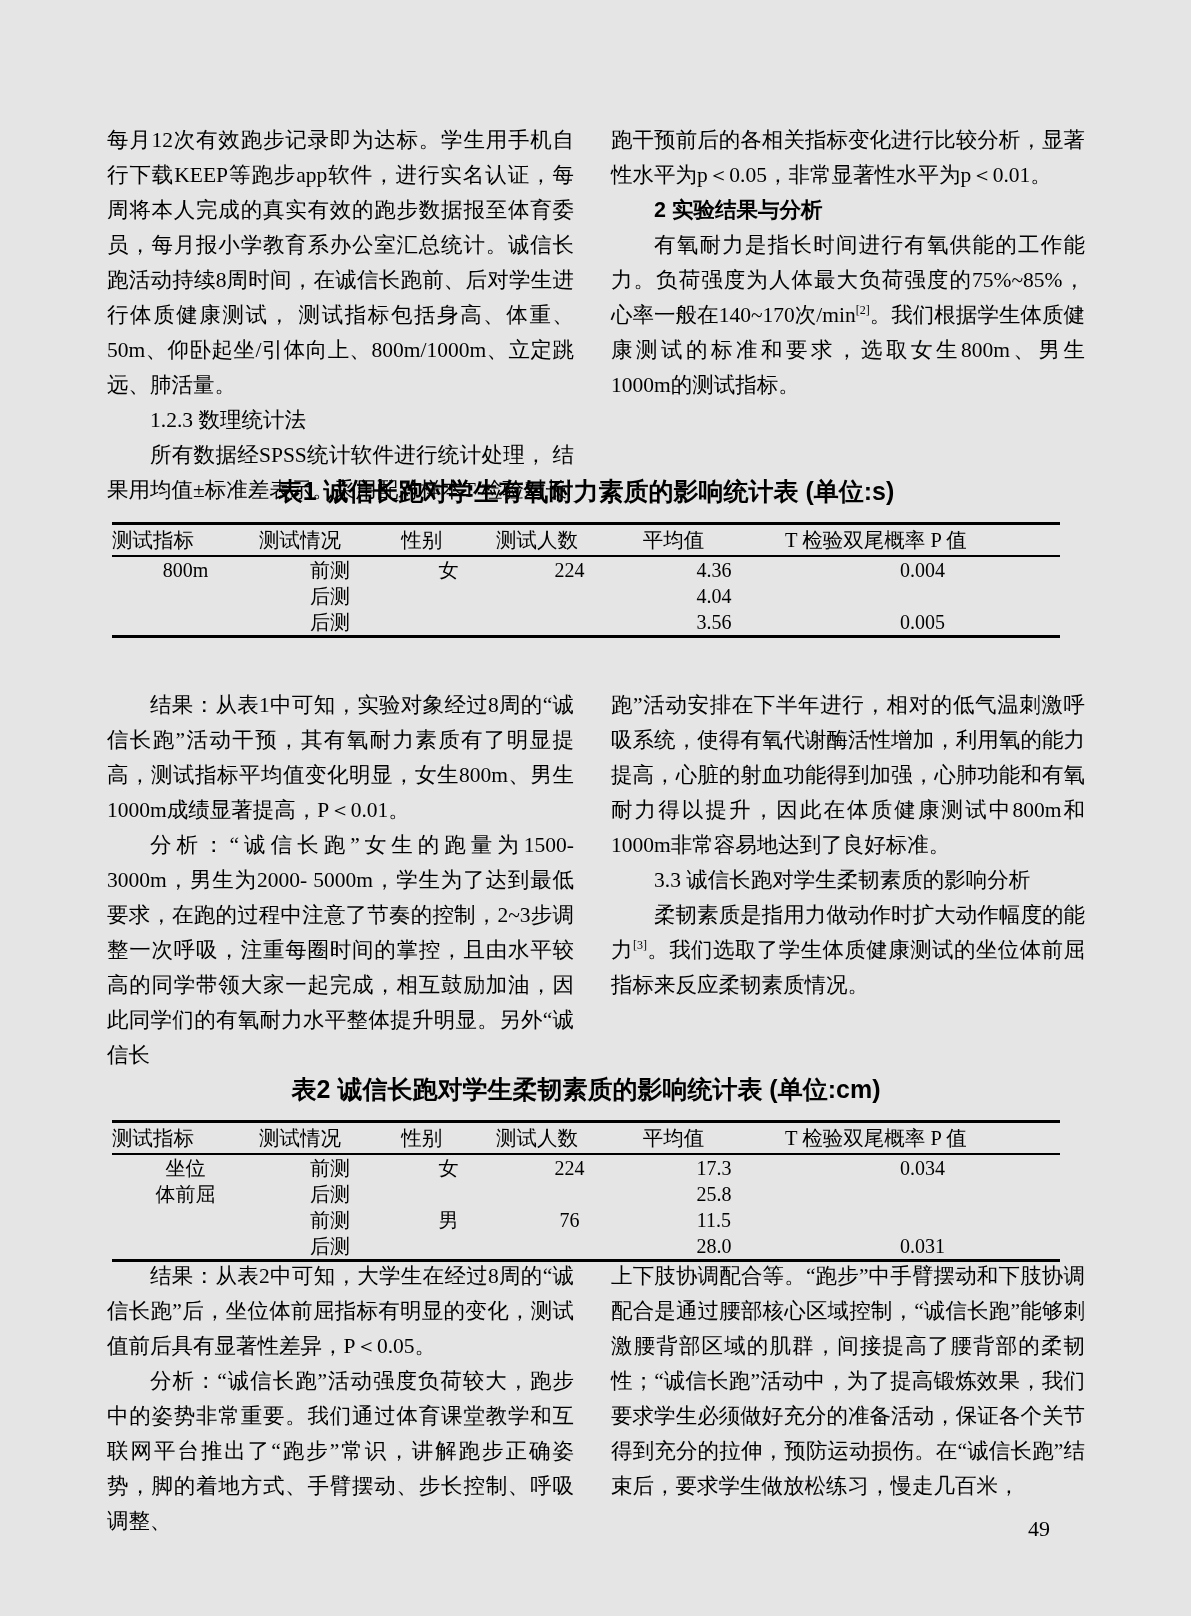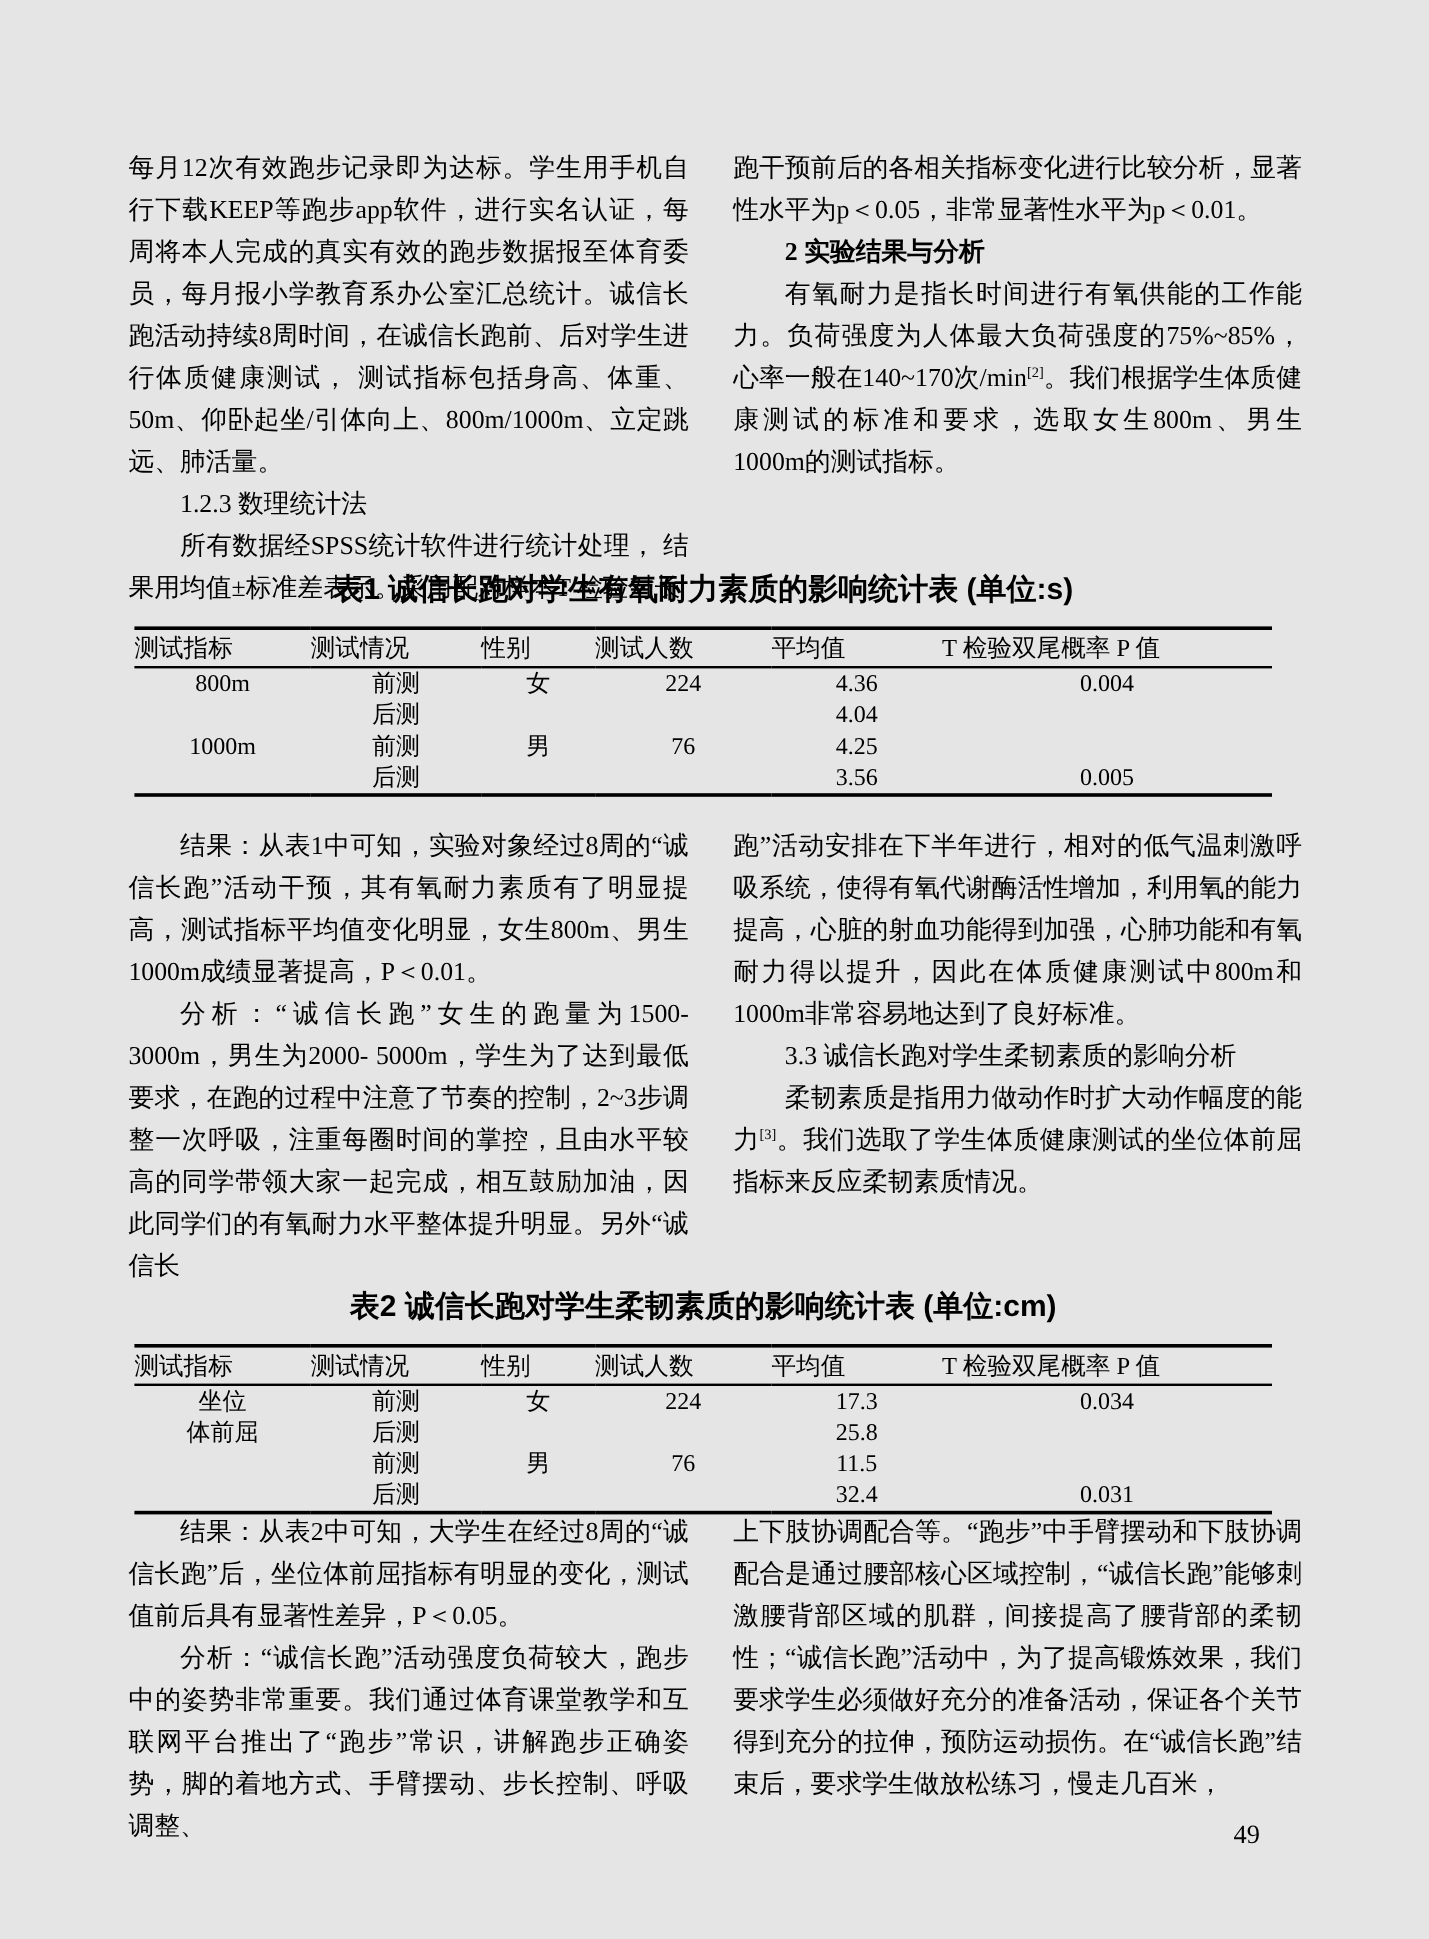--- a/index.html
+++ b/index.html
@@ -6,21 +6,21 @@
   body{
     width:1191px;height:1616px;background:#ffffff;color:#000;
     font-family:"Liberation Serif","DejaVu Serif",serif;
   }
   .page{position:relative;width:1191px;height:1616px;background:#e5e5e5;overflow:hidden;}
   .col{position:absolute;text-align:justify;}
   .col p{margin:0;font-size:21.5px;line-height:35px;}
   .indent{text-indent:2em;}
   .noindent{text-indent:0;}
   .bold-heading{
-    font-family:Liberation Serif, serif;
+    font-family:Liberation Sans, sans-serif;
     font-weight:bold;font-size:21.5px;line-height:35px;margin:0;text-indent:2em;
   }
   sup{font-size:12px;vertical-align:super;line-height:0;}
   .table-block{position:absolute;left:112px;width:948px;}
   .table-caption{
     font-family:"Liberation Sans","DejaVu Sans",sans-serif;
     font-weight:bold;font-size:25px;line-height:26px;text-align:center;margin:0 0 18px 0;
   }
   table.three-line{
     width:948px;border-collapse:collapse;table-layout:fixed;
@@ -82,28 +82,20 @@
         </tr>
         <tr>
           <td></td>
           <td>后测</td>
           <td></td>
           <td></td>
           <td>4.04</td>
           <td></td>
         </tr>
         <tr>
-          <td>1000m</td>
-          <td>前测</td>
-          <td>男</td>
-          <td>76</td>
-          <td>4.25</td>
-          <td></td>
-        </tr>
-        <tr>
           <td></td>
           <td>后测</td>
           <td></td>
           <td></td>
           <td>3.56</td>
           <td>0.005</td>
         </tr>
       </tbody>
     </table>
   </div>
@@ -155,21 +147,21 @@
           <td>男</td>
           <td>76</td>
           <td>11.5</td>
           <td></td>
         </tr>
         <tr>
           <td></td>
           <td>后测</td>
           <td></td>
           <td></td>
-          <td>32.4</td>
+          <td>28.0</td>
           <td>0.031</td>
         </tr>
       </tbody>
     </table>
   </div>
 
   <div class="col" style="left:107px;top:1259px;width:467px;">
     <p class="indent">结果：从表2中可知，大学生在经过8周的“诚信长跑”后，坐位体前屈指标有明显的变化，测试值前后具有显著性差异，P＜0.05。</p>
     <p class="indent">分析：“诚信长跑”活动强度负荷较大，跑步中的姿势非常重要。我们通过体育课堂教学和互联网平台推出了“跑步”常识，讲解跑步正确姿势，脚的着地方式、手臂摆动、步长控制、呼吸调整、</p>
   </div>

